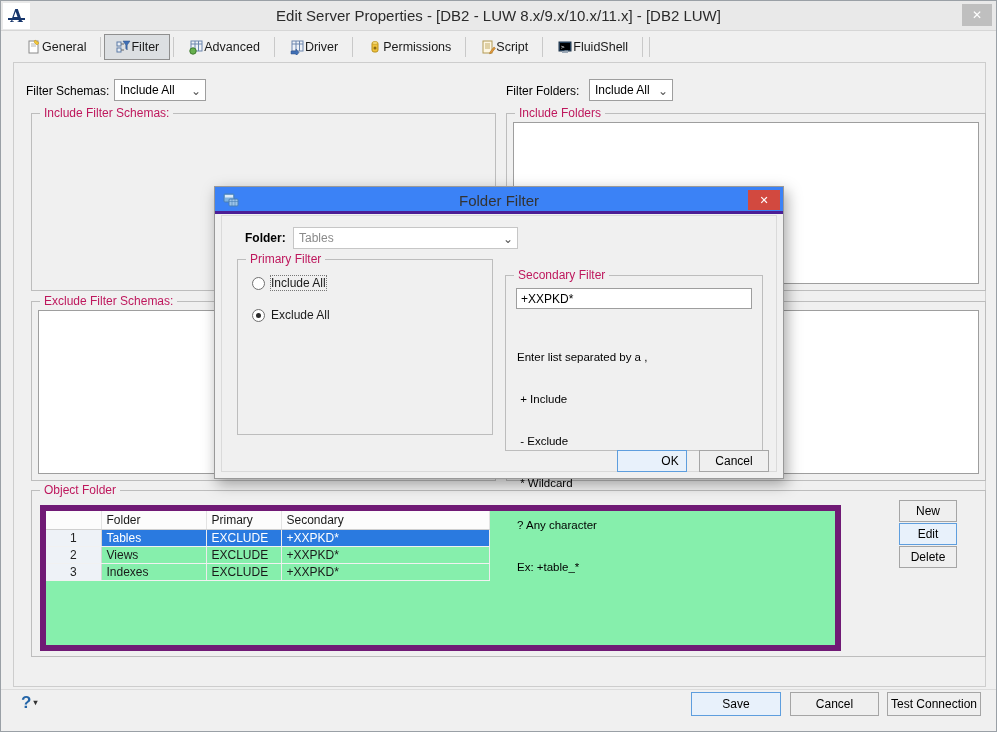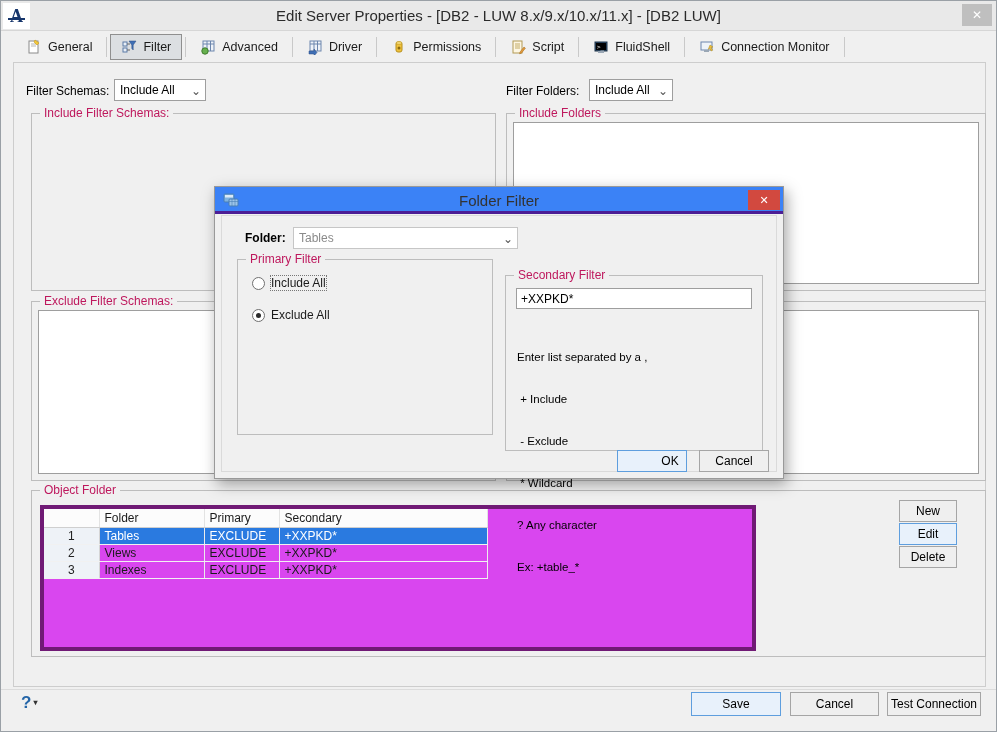--- a/index.html
+++ b/index.html
@@ -13,37 +13,37 @@
   
   .titlebar{position:absolute;left:0;top:0;width:100%;height:30px;background:#e9e9e9;border-bottom:1px solid #d6d6d6;}
   .logo{position:absolute;left:2px;top:2px;width:27px;height:26px;background:#fff;
         color:#16356b;font-weight:bold;font-size:18px;text-align:center;line-height:26px;font-family:"Liberation Serif",serif;}
   .logo::after{content:"";position:absolute;left:5px;top:15px;width:17px;height:2px;background:#16356b;}
   .wtitle{position:absolute;left:0;right:0;top:0;height:30px;line-height:30px;text-align:center;font-size:15px;color:#2b2b2b;}
   .wclose{position:absolute;right:4px;top:3px;width:30px;height:22px;background:#bfbfbf;color:#fff;
           text-align:center;line-height:22px;font-size:12px;cursor:default;}
   
   .tabbar{position:absolute;left:14px;top:32px;height:28px;display:flex;align-items:center;}
-  .tab{display:flex;align-items:center;gap:6px;padding:4px 10px;border:1px solid transparent;white-space:nowrap;font-size:12.5px;}
+  .tab{display:flex;align-items:center;padding:4px 10px;border:1px solid transparent;white-space:nowrap;font-size:12.5px;}
   .tab.selected{background:#dcdfe2;border:1px solid #8f8f8f;}
   .tabsep{width:1px;height:20px;background:#c9c9c9;margin:0 3px;}
   .ticon{width:16px;height:16px;display:inline-block;flex:0 0 16px;}
   
   .content{position:absolute;left:12px;top:61px;width:973px;height:625px;border:1px solid #cdcdcd;background:#f0f0f0;}
   .lbl{position:absolute;font-size:12px;color:#000;}
   .select{position:absolute;height:22px;background:#fff;border:1px solid #9e9e9e;
           font-size:12px;line-height:20px;padding:0 18px 0 5px;color:#000;}
   .select .chev{position:absolute;right:4px;top:1px;color:#555;font-size:12px;}
   .select.disabled{color:#8a8a8a;border-color:#c6c6c6;}
   .group{position:absolute;border:1px solid #bdbdbd;}
   .glabel{position:absolute;top:-8px;left:8px;background:#f0f0f0;padding:0 4px;font-size:12px;color:#be185d;}
   .whitebox{position:absolute;left:6px;top:8px;right:6px;bottom:6px;background:#fff;border:1px solid #9e9e9e;
             font-size:12px;padding:2px 3px;overflow:hidden;}
   
-  .tablebox{position:absolute;left:8px;top:14px;width:716px;height:146px;background:#d946ef;border:4px solid #701a75;overflow:hidden;}
+  .tablebox{position:absolute;left:8px;top:14px;width:801px;height:146px;background:#86efac;border:6px solid #701a75;overflow:hidden;}
   table.grid{border-collapse:collapse;table-layout:fixed;font-size:12px;}
   table.grid th{font-weight:normal;text-align:left;background:#fcfcfc;border-right:1px solid #e3e3e3;
                 border-bottom:1px solid #cfcfcf;padding:2px 5px;height:18px;}
   table.grid td{padding:1px 5px;height:16px;border-right:1px solid #ececec;border-bottom:1px solid #f1f1f1;
                 white-space:nowrap;overflow:hidden;}
   table.grid .numcell{background:#eef2f7;text-align:center;border-right:1px solid #d5d5d5;color:#222;}
   tr.selected td:not(.numcell){background:#2a7ae0;color:#fff;}
   
   .btn{position:absolute;height:22px;background:#efefef;border:1px solid #a5a5a5;
        font-size:12px;text-align:center;color:#000;display:flex;align-items:center;justify-content:center;
@@ -164,30 +164,20 @@
         <svg width="16" height="16">
             <rect x="2" y="3" width="12" height="9" fill="#2e4a66" stroke="#1c3349"></rect>
             <rect x="3" y="4" width="10" height="7" fill="#1d3platform a4e" stroke="none"></rect>
             <text x="4" y="10" font-size="6" fill="#fff" font-family="monospace">&gt;_</text>
             <rect x="5" y="12" width="6" height="2" fill="#9aa7b5"></rect>
           </svg>
       </span>
       <span>FluidShell</span>
     </div>
     <div class="tabsep"></div>
-    <div class="tab">
-      <span class="ticon">
-        <svg width="16" height="16">
-            <rect x="2" y="3" width="11" height="8" fill="#eef3f9" stroke="#6c86ad"></rect>
-            <rect x="5" y="11" width="5" height="2" fill="#9aa7b5"></rect>
-            <path d="M11 6 l3 2 -2 0.6 1.6 2.6 -1.4 0.8 -1.6 -2.7 -1.4 1.2 z" fill="#f0c23c" stroke="#a8821a" stroke-width="0.5"></path>
-          </svg>
-      </span>
-      <span>Connection Monitor</span>
-    </div>
     <div class="tabsep"></div>
   </div>
 
   <div class="content"></div>
 
   <span class="lbl" style="left:25px;top:83px;">Filter Schemas:</span>
   <div class="select" style="left:113px;top:78px;width:92px;">
     <span>Include All</span>
     <span class="chev">⌄</span>
   </div>

